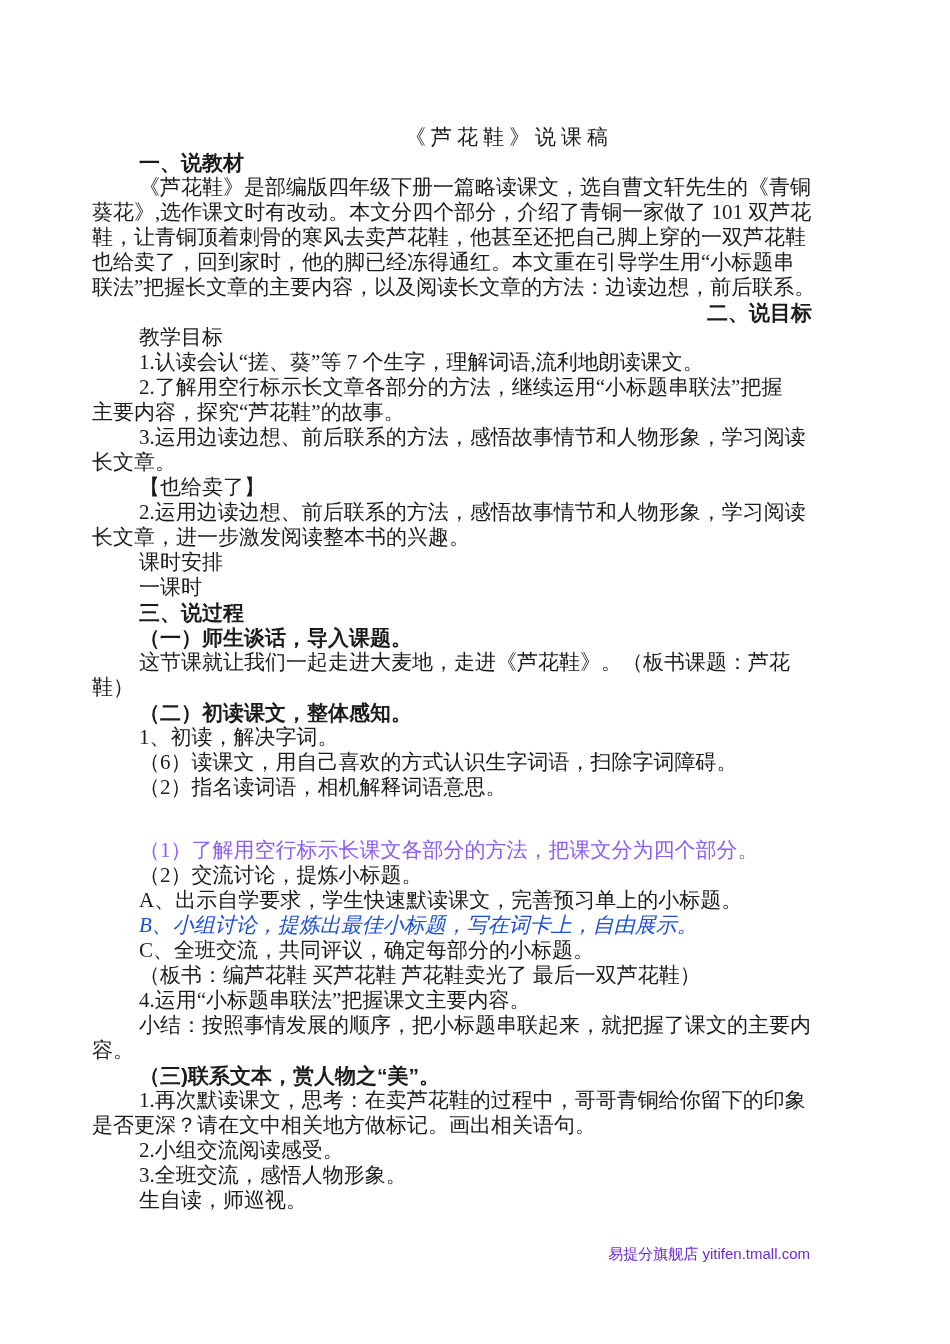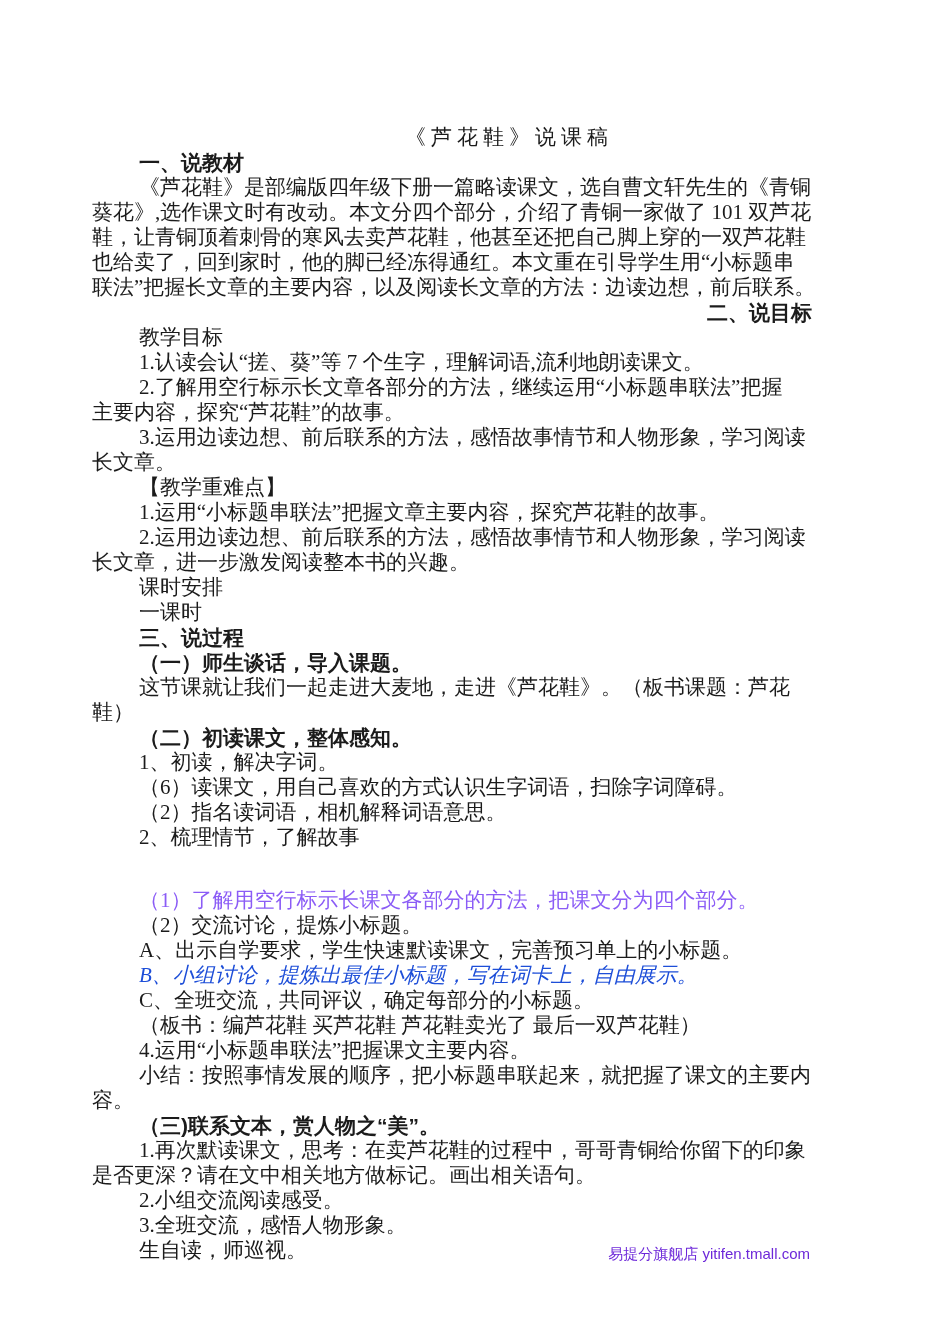--- a/index.html
+++ b/index.html
@@ -64,35 +64,33 @@
       <div class="line flush" style="color: rgb(27, 27, 27);">鞋，让青铜顶着刺骨的寒风去卖芦花鞋，他甚至还把自己脚上穿的一双芦花鞋</div>
       <div class="line flush" style="color: rgb(27, 27, 27);">也给卖了，回到家时，他的脚已经冻得通红。本文重在引导学生用“小标题串</div>
       <div class="line flush" style="color: rgb(27, 27, 27);">联法”把握长文章的主要内容，以及阅读长文章的方法：边读边想，前后联系。</div>
       <div class="line heading" style="color: rgb(27, 27, 27); text-align: right;">二、说目标</div>
       <div class="line indent" style="color: rgb(27, 27, 27);">教学目标</div>
       <div class="line indent" style="color: rgb(27, 27, 27);">1.认读会认“搓、葵”等 7 个生字，理解词语,流利地朗读课文。</div>
       <div class="line indent" style="color: rgb(27, 27, 27);">2.了解用空行标示长文章各部分的方法，继续运用“小标题串联法”把握</div>
       <div class="line flush" style="color: rgb(27, 27, 27);">主要内容，探究“芦花鞋”的故事。</div>
       <div class="line indent" style="color: rgb(27, 27, 27);">3.运用边读边想、前后联系的方法，感悟故事情节和人物形象，学习阅读</div>
       <div class="line flush" style="color: rgb(27, 27, 27);">长文章。</div>
-      <div class="line indent" style="color: rgb(27, 27, 27);">【教学重难点】</div>
-      <div class="line indent" style="color: rgb(27, 27, 27);">1.运用“小标题串联法”把握文章主要内容，探究芦花鞋的故事。</div>
+      <div class="line indent" style="color: rgb(27, 27, 27);">【也给卖了】</div>
       <div class="line indent" style="color: rgb(27, 27, 27);">2.运用边读边想、前后联系的方法，感悟故事情节和人物形象，学习阅读</div>
       <div class="line flush" style="color: rgb(27, 27, 27);">长文章，进一步激发阅读整本书的兴趣。</div>
       <div class="line indent" style="color: rgb(27, 27, 27);">课时安排</div>
       <div class="line indent" style="color: rgb(27, 27, 27);">一课时</div>
       <div class="line heading" style="color: rgb(27, 27, 27);">三、说过程</div>
       <div class="line heading" style="color: rgb(27, 27, 27);">（一）师生谈话，导入课题。</div>
       <div class="line indent" style="color: rgb(27, 27, 27);">这节课就让我们一起走进大麦地，走进《芦花鞋》。（板书课题：芦花</div>
       <div class="line flush" style="color: rgb(27, 27, 27);">鞋）</div>
       <div class="line heading" style="color: rgb(27, 27, 27);">（二）初读课文，整体感知。</div>
       <div class="line indent" style="color: rgb(27, 27, 27);">1、初读，解决字词。</div>
       <div class="line indent" style="color: rgb(27, 27, 27);">（6）读课文，用自己喜欢的方式认识生字词语，扫除字词障碍。</div>
       <div class="line indent" style="color: rgb(27, 27, 27);">（2）指名读词语，相机解释词语意思。</div>
-      <div class="line indent" style="color: rgb(27, 27, 27);">2、梳理情节，了解故事</div>
       <div class="line indent" style="color: #8b5cf6; margin-top: 38px;">（1）了解用空行标示长课文各部分的方法，把课文分为四个部分。</div>
       <div class="line indent" style="color: rgb(27, 27, 27);">（2）交流讨论，提炼小标题。</div>
       <div class="line indent" style="color: rgb(27, 27, 27);">A、出示自学要求，学生快速默读课文，完善预习单上的小标题。</div>
       <div class="line indent" style="color: #1d4ed8; font-style: italic;">B、小组讨论，提炼出最佳小标题，写在词卡上，自由展示。</div>
       <div class="line indent" style="color: rgb(27, 27, 27);">C、全班交流，共同评议，确定每部分的小标题。</div>
       <div class="line indent" style="color: rgb(27, 27, 27);">（板书：编芦花鞋 买芦花鞋 芦花鞋卖光了 最后一双芦花鞋）</div>
       <div class="line indent" style="color: rgb(27, 27, 27);">4.运用“小标题串联法”把握课文主要内容。</div>
       <div class="line indent" style="color: rgb(27, 27, 27);">小结：按照事情发展的顺序，把小标题串联起来，就把握了课文的主要内</div>
       <div class="line flush" style="color: rgb(27, 27, 27);">容。</div>
       <div class="line heading" style="color: rgb(27, 27, 27);">（三)联系文本，赏人物之“美”。</div>

